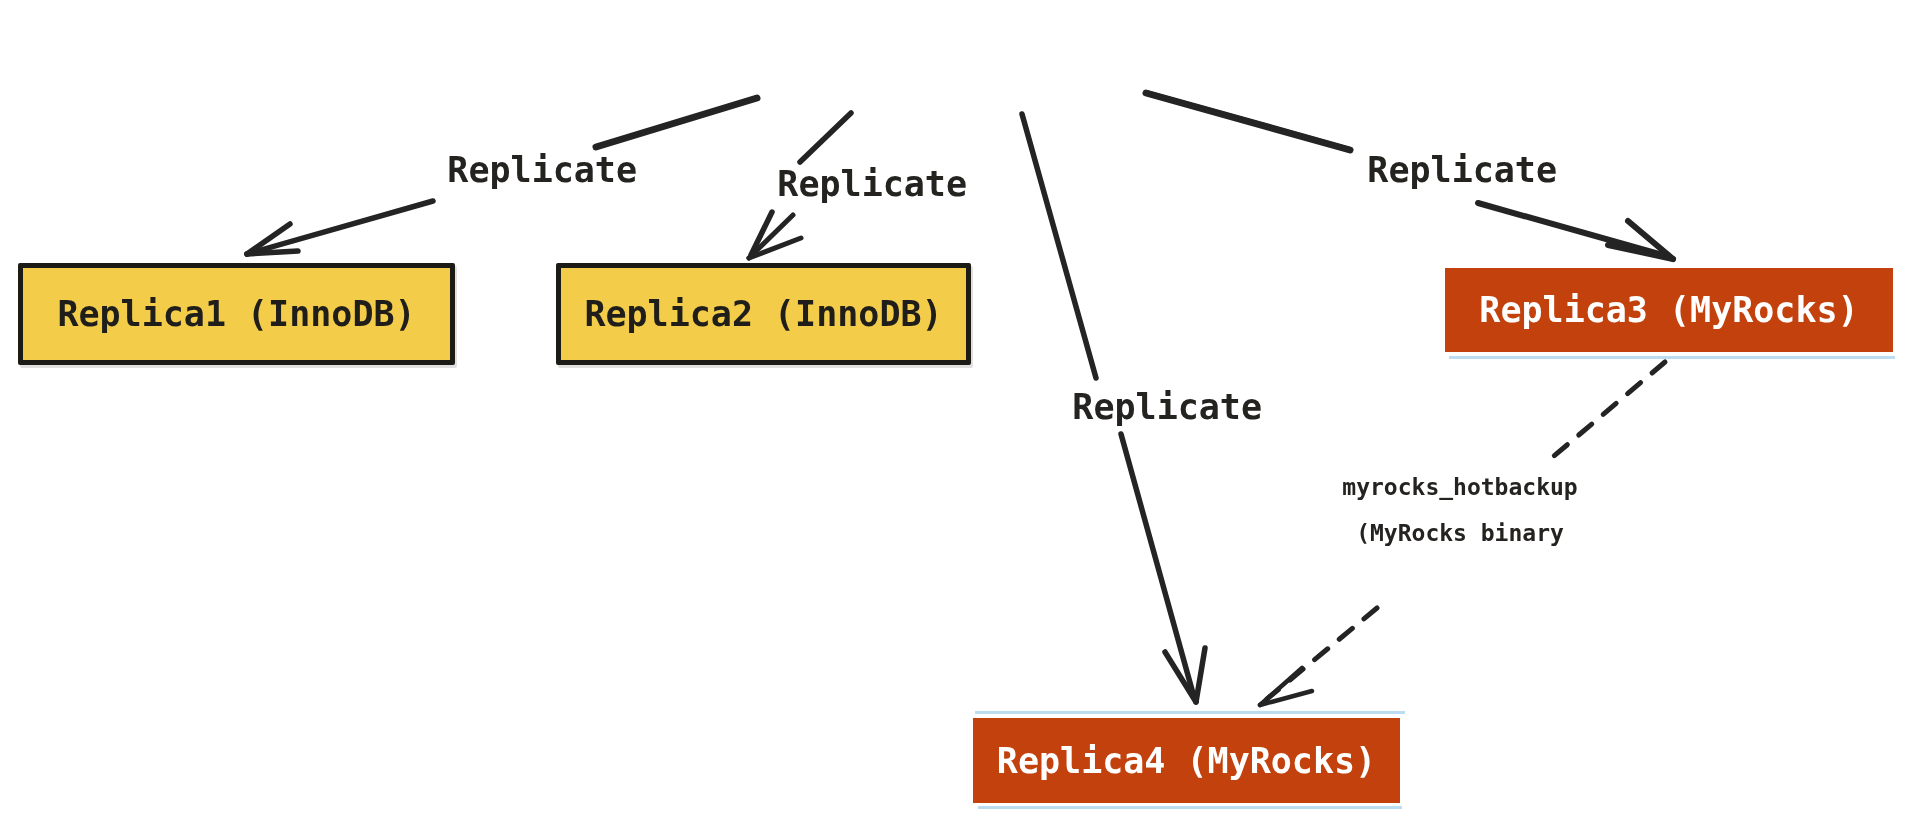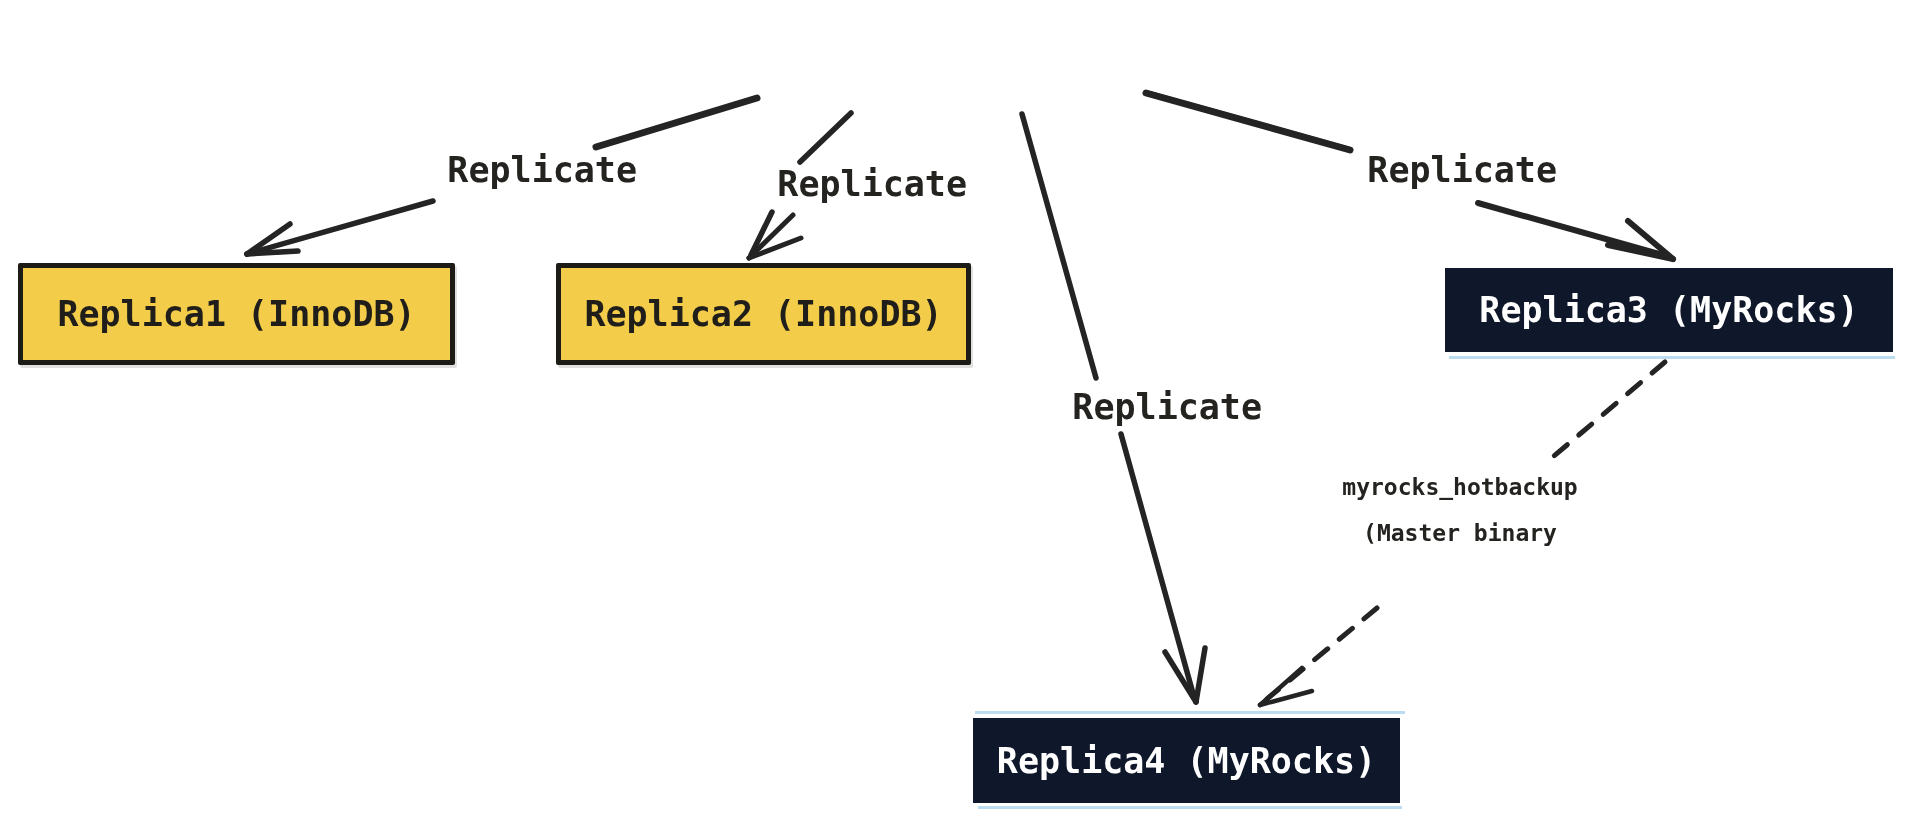--- a/index.html
+++ b/index.html
@@ -18,21 +18,21 @@
     font-weight:700;font-size:35px;white-space:nowrap;
   }
   .node.yellow{
     background:#F3CD49;
     border:5px solid #1C1B16;
     color:#1F1E1B;
     border-radius:2px;
     box-shadow:2px 3px 0 rgba(0,0,0,0.12);
   }
   .node.blue{
-    background:#0f172a;
+    background:#c2410c;
     color:#ffffff;
     border:none;
   }
   #node-master{left:757px;top:17px;width:383px;height:91px;border-width:6px;}
   #node-replica1{left:18px;top:263px;width:427px;height:92px;align-items:center;}
   #node-replica2{left:542px;top:263px;width:405px;height:92px;margin-left:14px;}
   #node-replica3{left:1445px;top:268px;width:448px;height:84px;}
   #node-replica4{left:973px;top:718px;width:427px;height:85px;text-align:center;}
   .edge-label{
     position:absolute;
@@ -125,16 +125,16 @@
     <span>Replica4 (MyRocks)</span>
   </div>
 
   <div class="edge-label" id="edge-label-1">Replicate</div>
   <div class="edge-label" id="edge-label-2">Replicate</div>
   <div class="edge-label" id="edge-label-3">Replicate</div>
   <div class="edge-label" id="edge-label-4">Replicate</div>
 
   <div id="backup-label">
     <div>myrocks_hotbackup</div>
-    <div>(Master binary</div>
+    <div>(MyRocks binary</div>
   </div>
 
 </div>
 
 </body></html>

